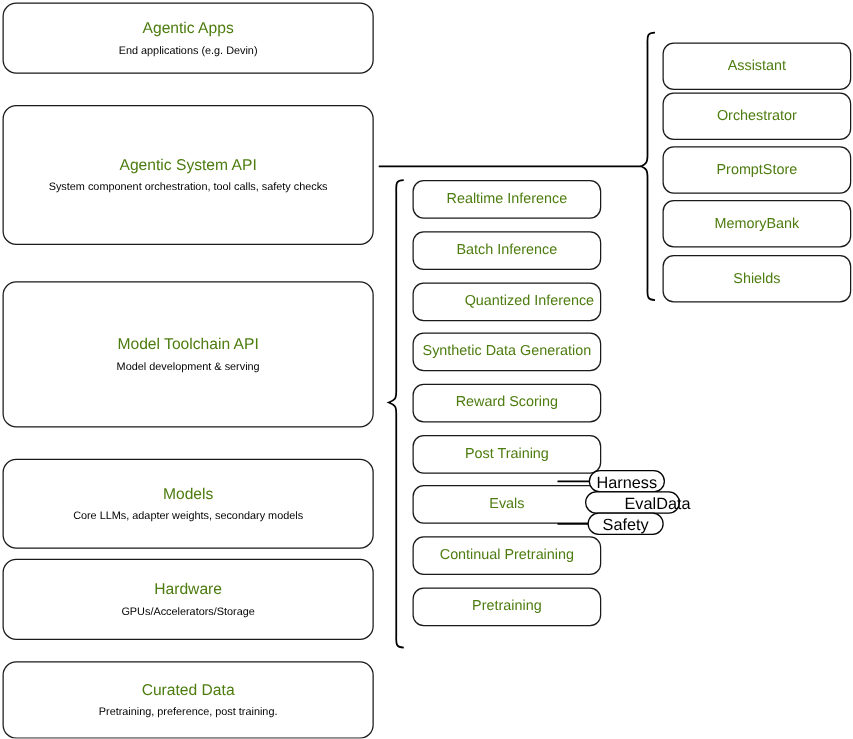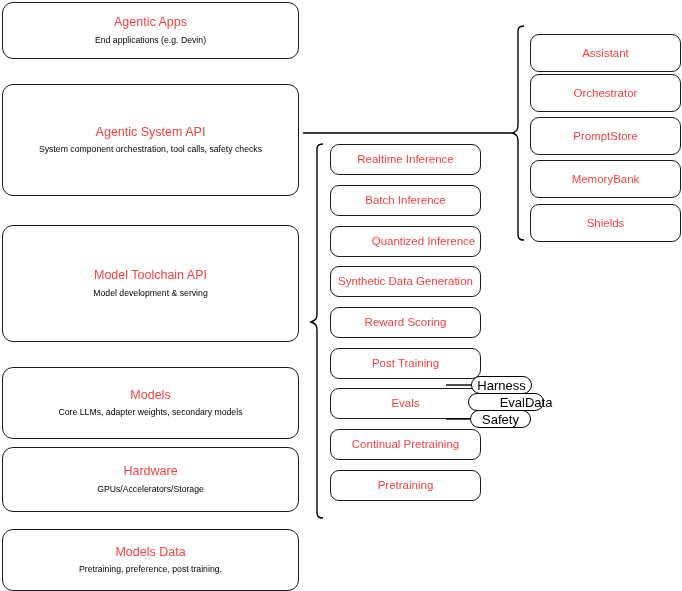--- a/index.html
+++ b/index.html
@@ -29,21 +29,21 @@
     border-radius: 11px;
     display: flex;
     flex-direction: column;
     align-items: center;
     justify-content: center;
     text-align: center;
     line-height: 1.25;
   }
   .node .title {
     font-size: 12.5px;
-    color: #ef4444;
+    color: #4d7c0f;
     white-space: nowrap;
   }
   .node .sub {
     font-size: 8.7px;
     color: #000000;
     margin-top: 4px;
     white-space: nowrap;
   }
 
   
@@ -149,21 +149,21 @@
     <div class="title">Models</div>
     <div class="sub">Core LLMs, adapter weights, secondary models</div>
   </div>
 
   <div class="node layer" style="top:447px; height:65px;">
     <div class="title">Hardware</div>
     <div class="sub">GPUs/Accelerators/Storage</div>
   </div>
 
   <div class="node layer" style="top:529px; height:62px;">
-    <div class="title">Models Data</div>
+    <div class="title">Curated Data</div>
     <div class="sub">Pretraining, preference, post training.</div>
   </div>
 
   <div class="node pill" style="top:144px;">
     <div class="title">Realtime Inference</div>
   </div>
   <div class="node pill" style="top:185px;">
     <div class="title">Batch Inference</div>
   </div>
   <div class="node pill" style="top:226px;padding-left:36px;">

